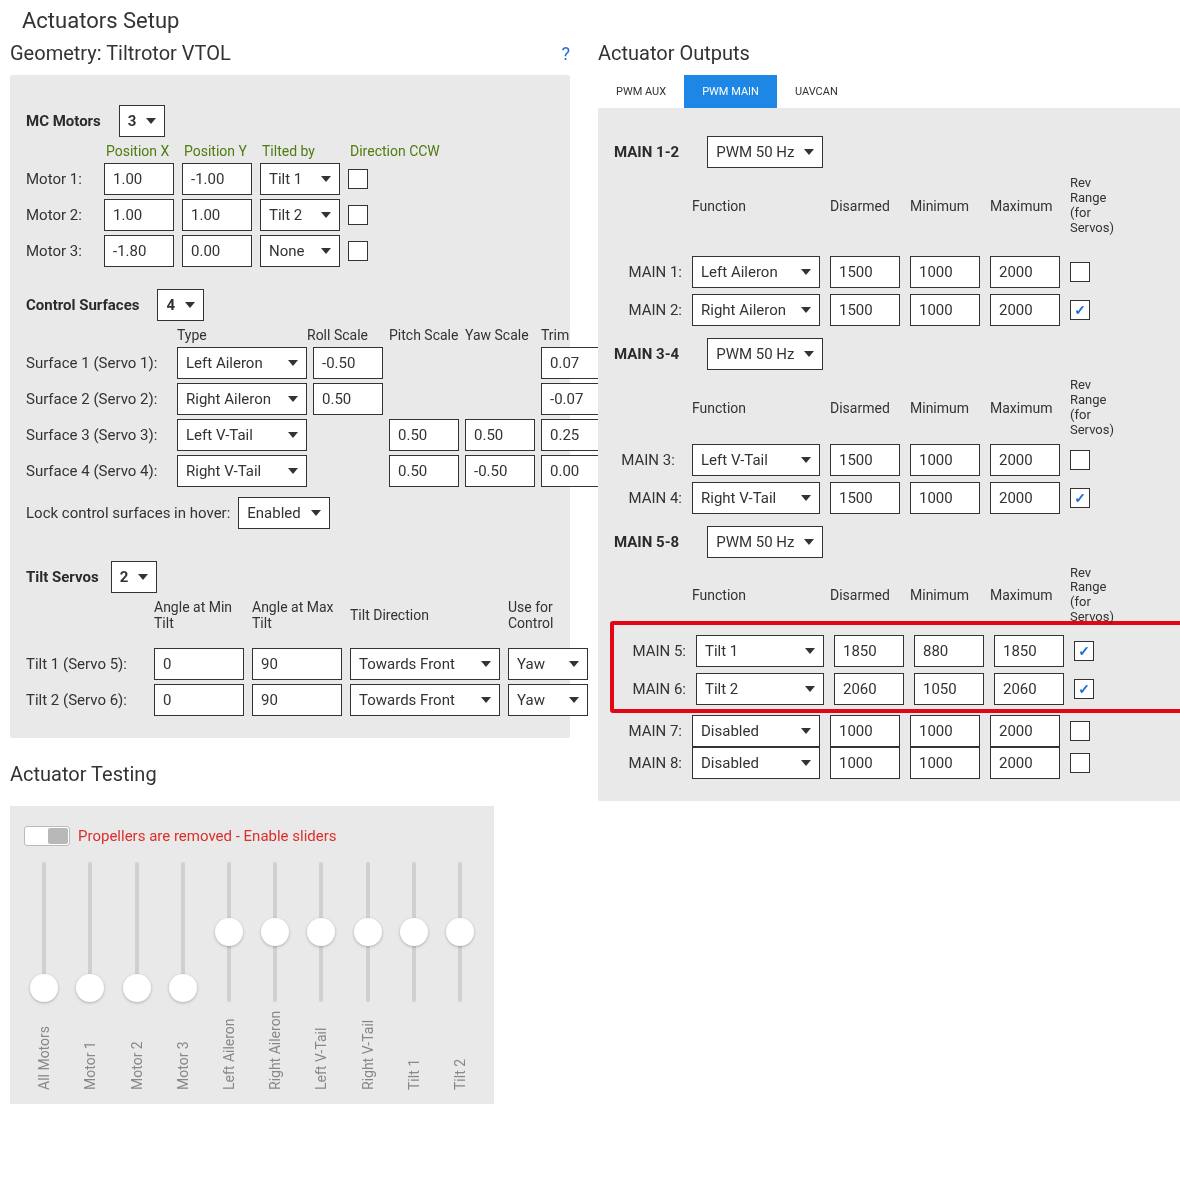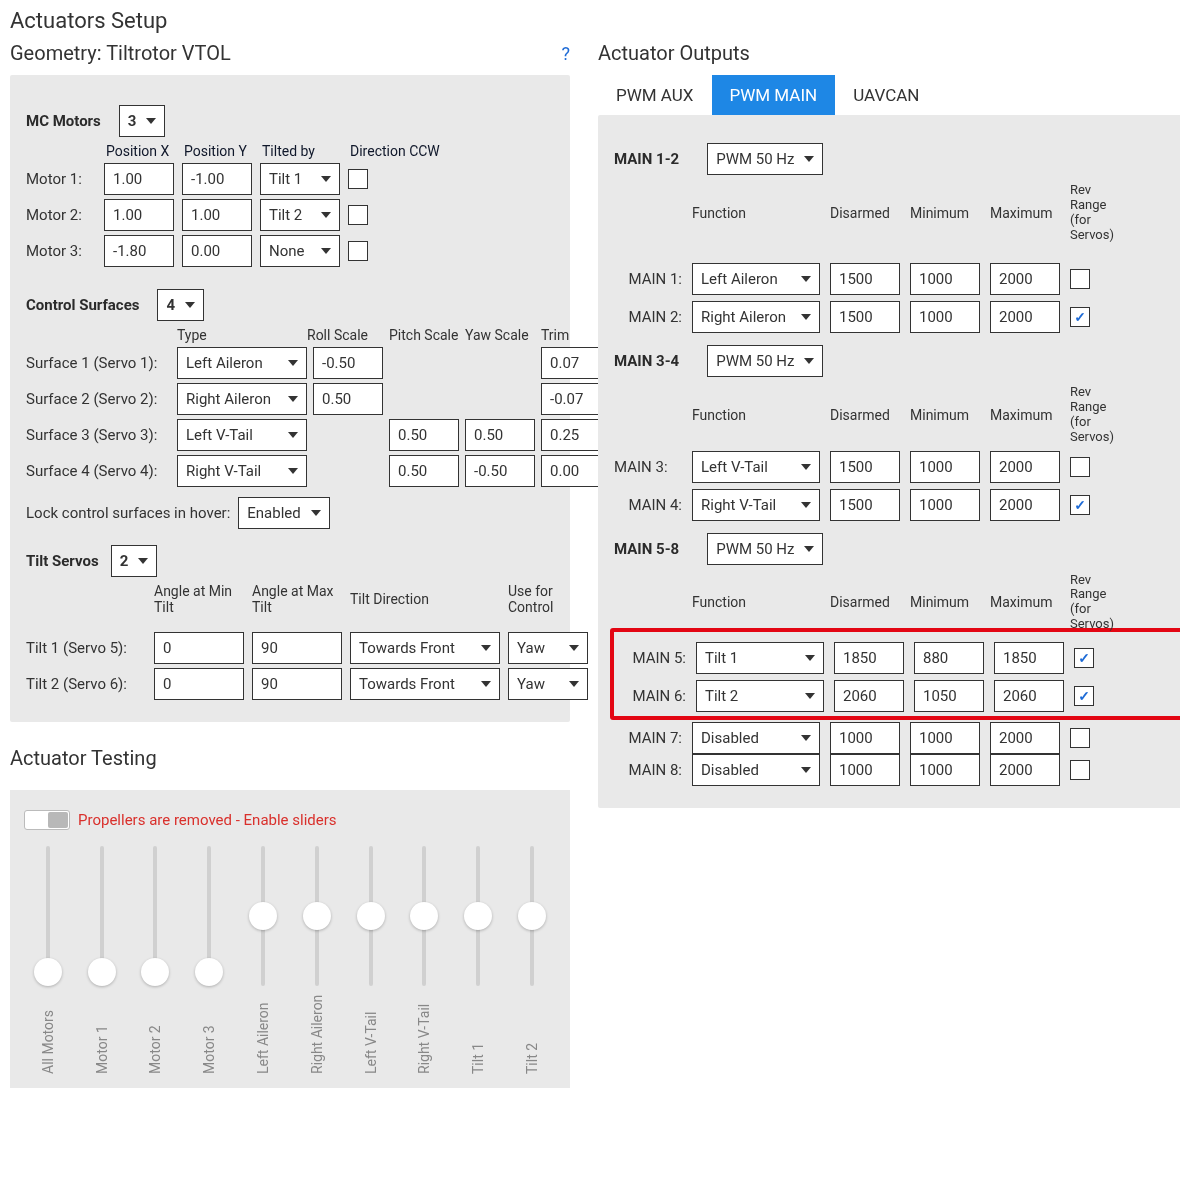--- a/index.html
+++ b/index.html
@@ -5,21 +5,21 @@
   * { box-sizing: border-box; }
   body {
     font-family: -apple-system, "Segoe UI", Roboto, "Helvetica Neue", Arial, sans-serif;
     color: #2b2b2b;
     margin: 0;
     padding: 8px 10px;
     font-size: 15px;
     background: #fff;
     width: 1180px;
   }
-  .page-title { font-size: 22px; color: #333; margin: 0 0 8px 0; font-weight: 400;}
+  .page-title { font-size: 22px; color: #333; margin: 0 0 8px 12px; font-weight: 400;}
   .columns { display: flex; gap: 28px; align-items: flex-start; }
   .col { flex: 0 0 auto; }
   .col-left { width: 560px; }
   .col-right { width: 668px; }
 
   .section-header {
     display:flex; justify-content: space-between; align-items:center;
     font-size: 20px; color:#333; font-weight:400; margin: 0 0 10px 0;
   }
   .help { color:#1e6bd6; font-size:18px; cursor:pointer;}
@@ -45,44 +45,44 @@
   .cbox {
     width:20px; height:20px; background:#fff; border:1px solid #333;
     display:inline-flex; align-items:center; justify-content:center; cursor:pointer;
     font-size:14px; color:#1e6bd6; font-weight:bold;
   }
 
   .subhead { font-weight:700; margin: 14px 0 6px 0; display:flex; align-items:center; gap:18px;}
 
   
   .motor-grid { display:grid; grid-template-columns: 70px 70px 70px 80px 40px; gap:6px 8px; align-items:center;}
-  .motor-grid .hdr { font-size:14px; color:#0f172a; }
+  .motor-grid .hdr { font-size:14px; color:#4d7c0f; }
 
   
   .surf-grid { display:grid; grid-template-columns: 145px 130px 70px 70px 70px 70px; gap:6px 6px; align-items:center;}
   .surf-grid .hdr { font-size:14px; color:#333; }
 
   
   .tilt-grid { display:grid; grid-template-columns: 120px 90px 90px 150px 80px; gap:6px 8px; align-items:center;}
   .tilt-grid .hdr { font-size:14px; color:#333; line-height:1.15;}
 
   
   .tabs { display:flex; gap:0; margin:4px 0 0 0;}
-  .tab { padding:10px 18px; font-size:17px; color:#333; cursor:pointer;}
+  .tab { padding:10px 18px; font-size:11px; color:#333; cursor:pointer;}
   .tab.active { background:#1e87e5; color:#fff; }
 
   .out-group-title { display:flex; align-items:center; gap:28px; font-weight:700; margin:12px 0 8px 0;}
   .out-grid { display:grid; grid-template-columns: 68px 128px 70px 70px 70px 36px; gap:6px 10px; align-items:center;}
   .out-grid .hdr { font-size:14px; font-weight:400; color:#333; line-height:1.15;}
   .out-grid .hdr.multi { font-size:13px;}
 
   .red-box { border:4px solid #e30613; border-radius:3px; padding:4px 4px; margin:-4px -4px; }
 
   
-  .testing-panel { background:#e9e9e9; padding:14px; width:560px; margin-top:20px;}
+  .testing-panel { background:#e9e9e9; padding:14px; width:484px; margin-top:20px;}
   .toggle { width:46px; height:20px; background:#fff; border-radius:3px; display:inline-block; position:relative; border:1px solid #bbb;}
   .toggle::after { content:""; position:absolute; right:1px; top:1px; width:20px; height:16px; background:#b8b8b8; border-radius:2px;}
   .warn { color:#d9302c; font-size:15px;}
   .sliders { display:flex; gap:6px; margin-top:16px; align-items:flex-end;}
   .slider-col { width:50px; display:flex; flex-direction:column; align-items:center; gap:8px;}
   .slider-track { width:4px; background:#d0d0d0; border-radius:2px; position:relative; height:140px;}
   .slider-thumb { width:28px; height:28px; background:#fff; border-radius:50%; position:absolute; left:50%; transform:translateX(-50%); box-shadow:0 1px 3px rgba(0,0,0,.25);}
   .slider-label { writing-mode:vertical-rl; transform:rotate(180deg); color:#888; font-size:14px; height:80px; text-align:left; }
 </style>
 </head>
@@ -211,21 +211,21 @@
         </div>
 
       <div class="row" style="margin-top:10px;">
         <span class="label">Lock control surfaces in hover:</span>
         <span class="select">
           <span>Enabled</span>
             <span class="chev"></span>
         </span>
       </div>
 
-      <div class="subhead" style="margin-top:16px;gap:12px;">
+      <div class="subhead" style="margin-top:32px;gap:12px;">
         <span>Tilt Servos</span>
         <span class="select" style="min-width:44px">
           <span>2</span>
             <span class="chev"></span>
         </span>
       </div>
       <div class="tilt-grid">
         <span></span>
         <span class="hdr">Angle at Min Tilt</span>
         <span class="hdr">Angle at Max Tilt</span>
@@ -393,21 +393,21 @@
         </div>
         <div class="out-grid" style="margin-top: 8px;">
           <span></span>
           <span class="hdr">Function</span>
           <span class="hdr">Disarmed</span>
           <span class="hdr">Minimum</span>
           <span class="hdr">Maximum</span>
           <span class="hdr multi">Rev Range (for Servos)</span>
         </div>
         <div class="out-grid" style="margin-top: 6px;">
-          <span class="label" style="text-align:left">MAIN 3:</span>
+          <span class="label" style="text-align:center">MAIN 3:</span>
           <span class="select">
             <span>Left V-Tail</span>
             <span class="chev"></span>
           </span>
           <span class="field">1500</span>
           <span class="field">1000</span>
           <span class="field">2000</span>
           <span class="cbox"></span>
         </div>
         <div class="out-grid" style="margin-top: 6px;">

